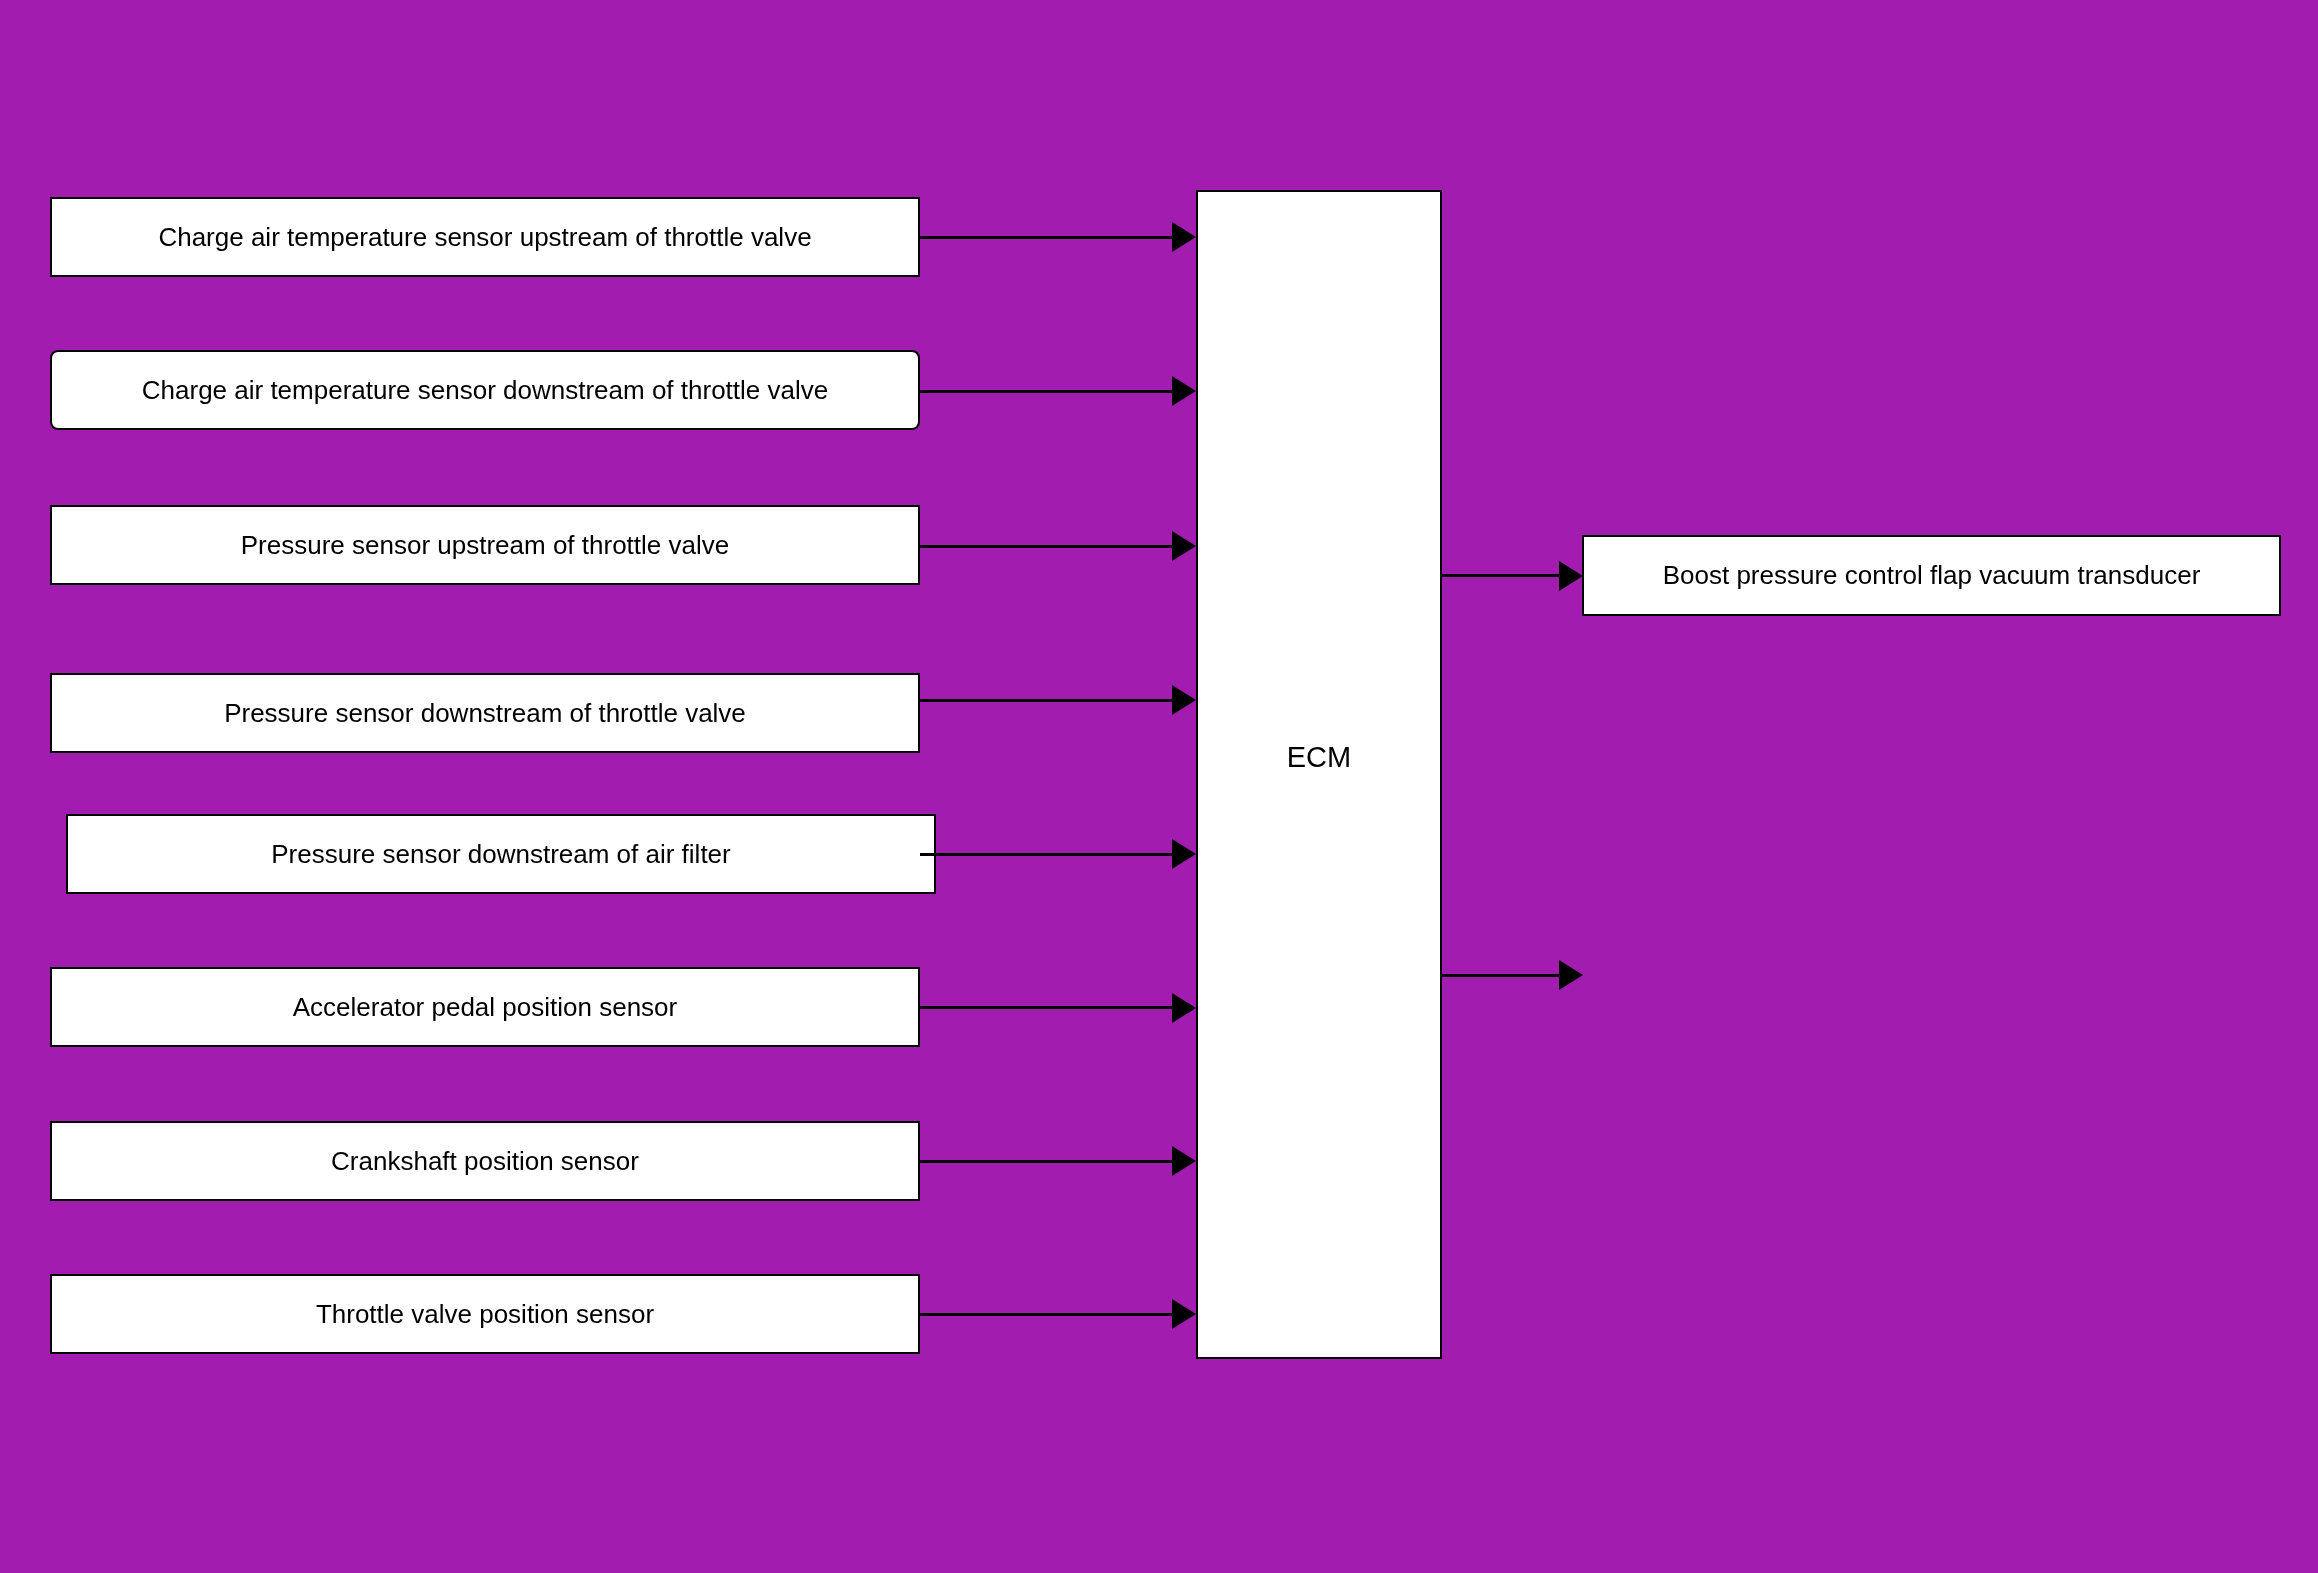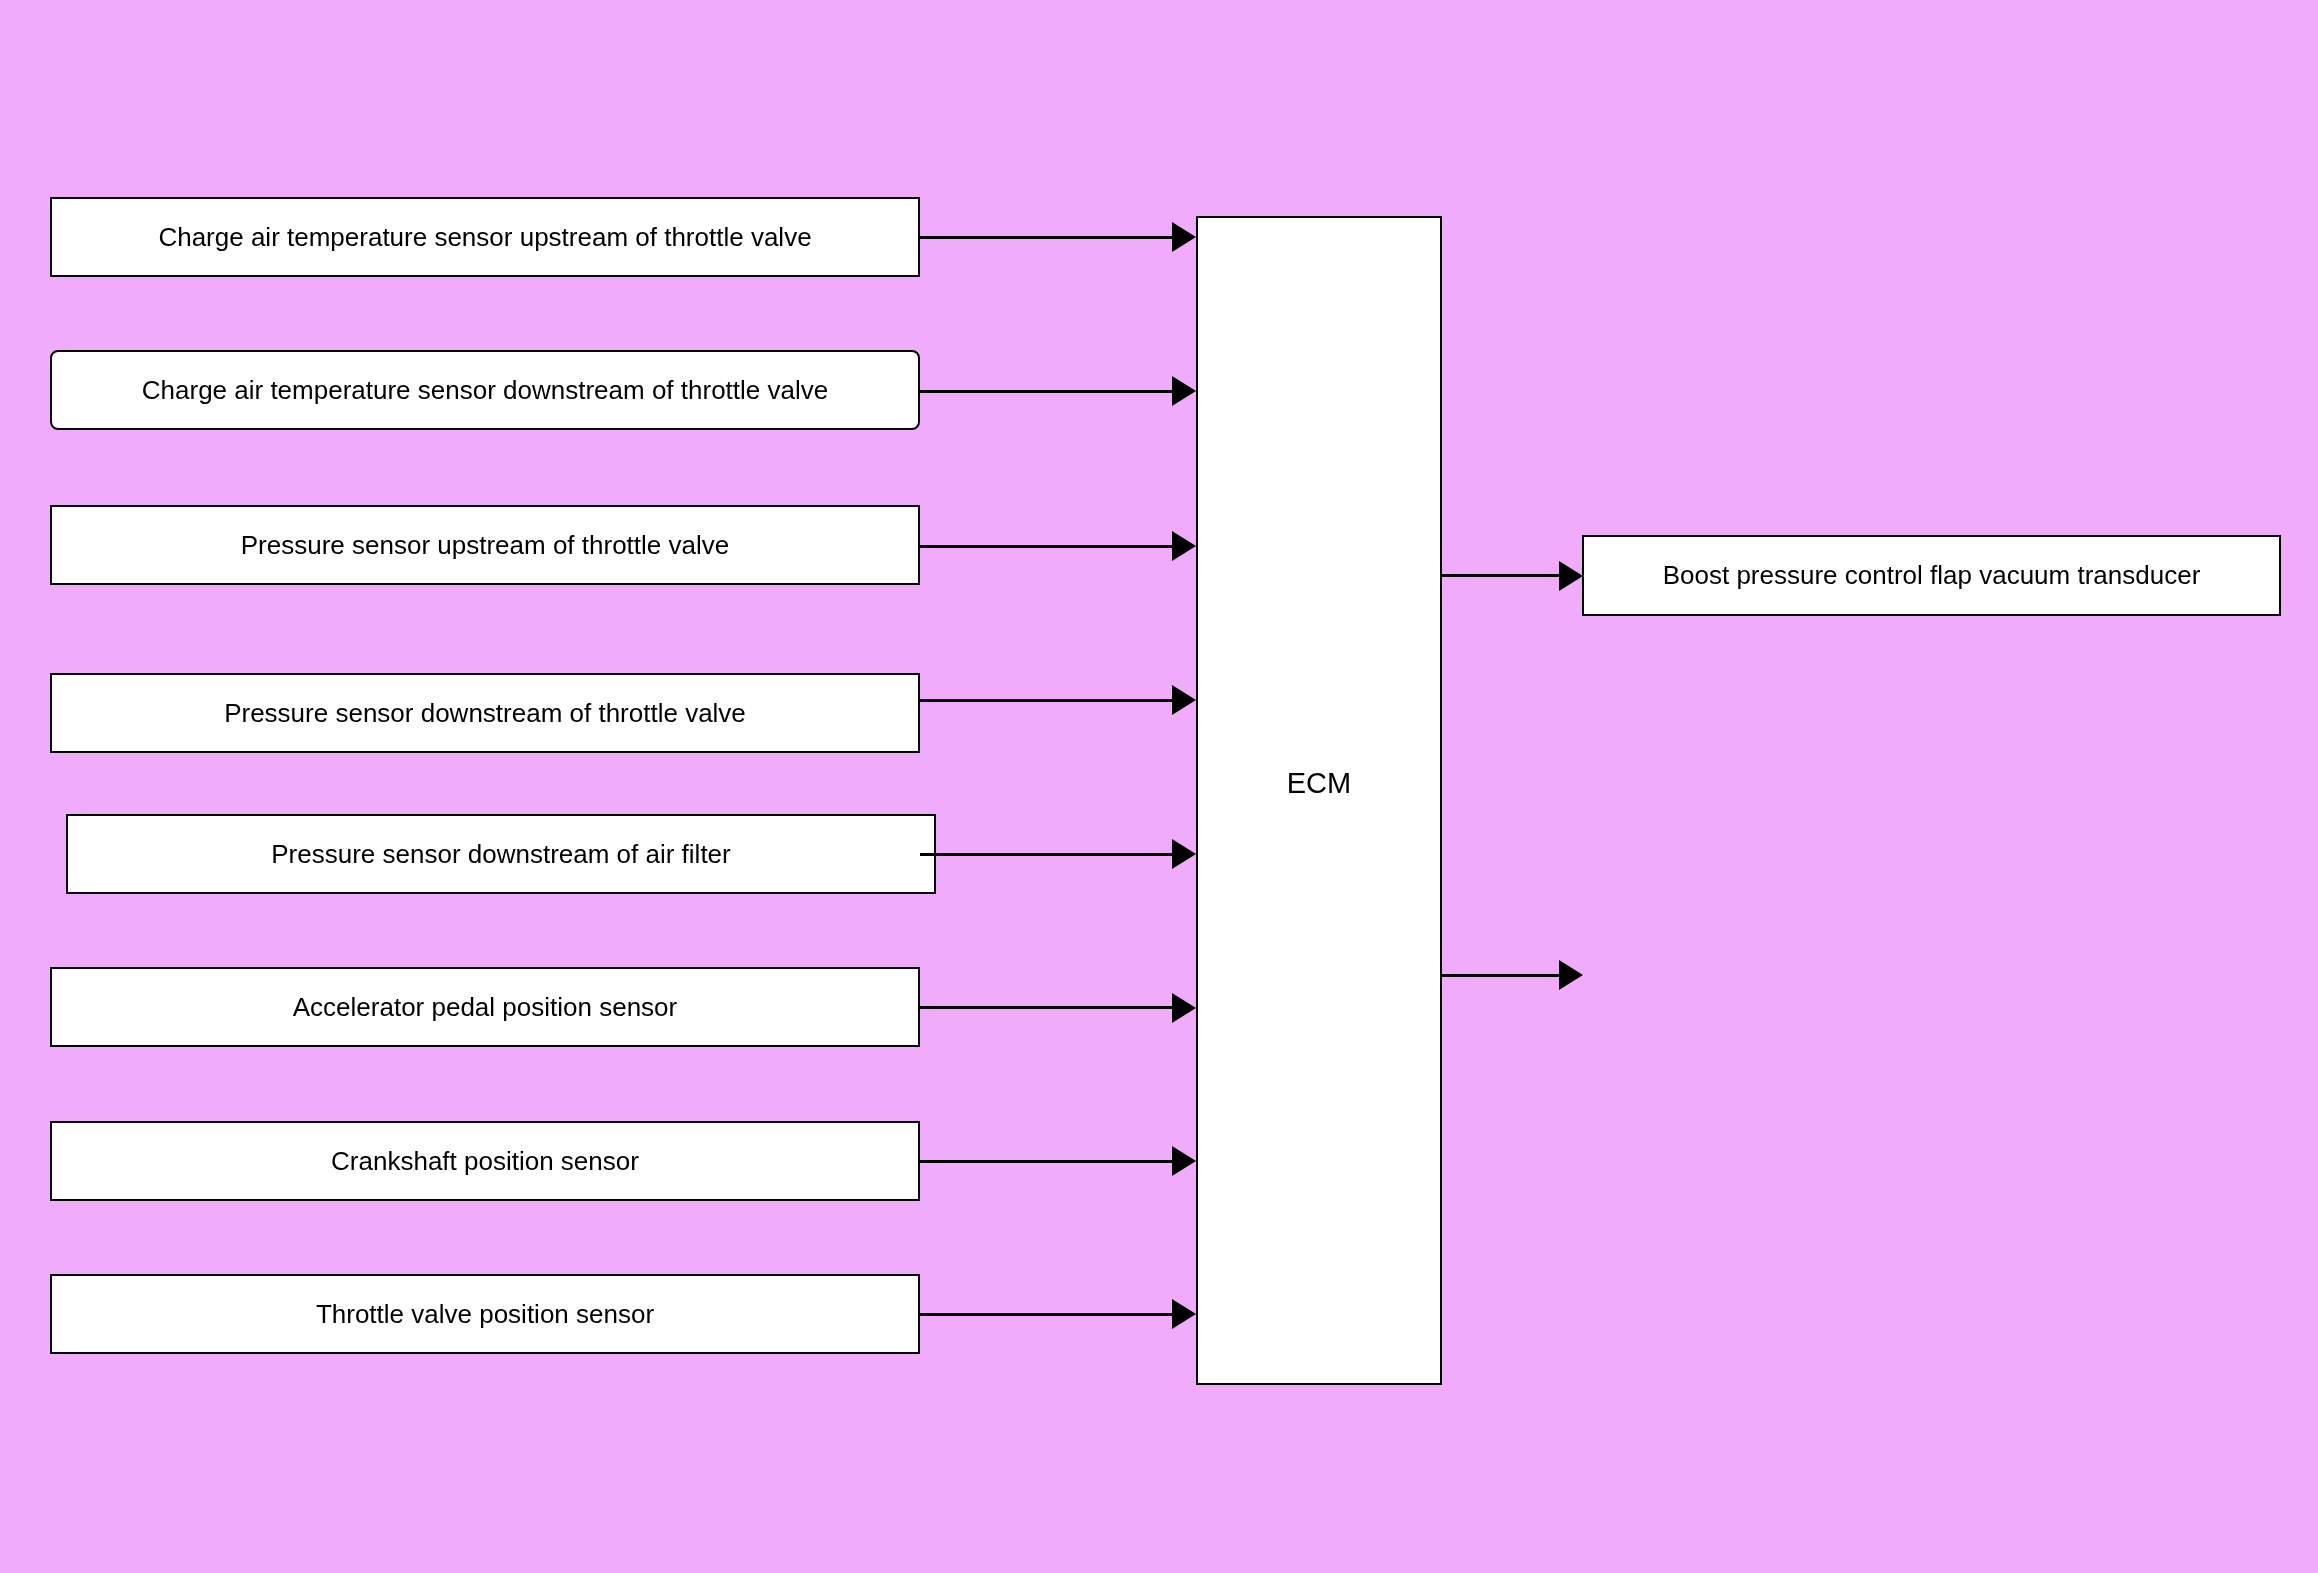--- a/index.html
+++ b/index.html
@@ -4,21 +4,21 @@
 <style>
   html, body {
     margin: 0;
     padding: 0;
     background: #ffffff;
   }
   #canvas {
     position: relative;
     width: 2319px;
     height: 1573px;
-    background: #f0abfc;
+    background: #a21caf;
     font-family: "Liberation Sans", sans-serif;
     overflow: hidden;
   }
   .node {
     position: absolute;
     box-sizing: border-box;
     border: 2.3px solid #000000;
     background: #ffffff;
     display: flex;
     align-items: center;
@@ -41,21 +41,20 @@
     font-size: 26px;
   }
   .ecm-box {
     left: 1196px;
     top: 190px;
     width: 246px;
     height: 1169px;
     font-size: 29px;
     align-items: flex-start;
     justify-content: center;
-    margin-top: 26px;
   }
   .ecm-label {
     margin-top: 550px;
   }
   
   .conn {
     position: absolute;
     height: 2.9px;
     background: #000000;
   }

